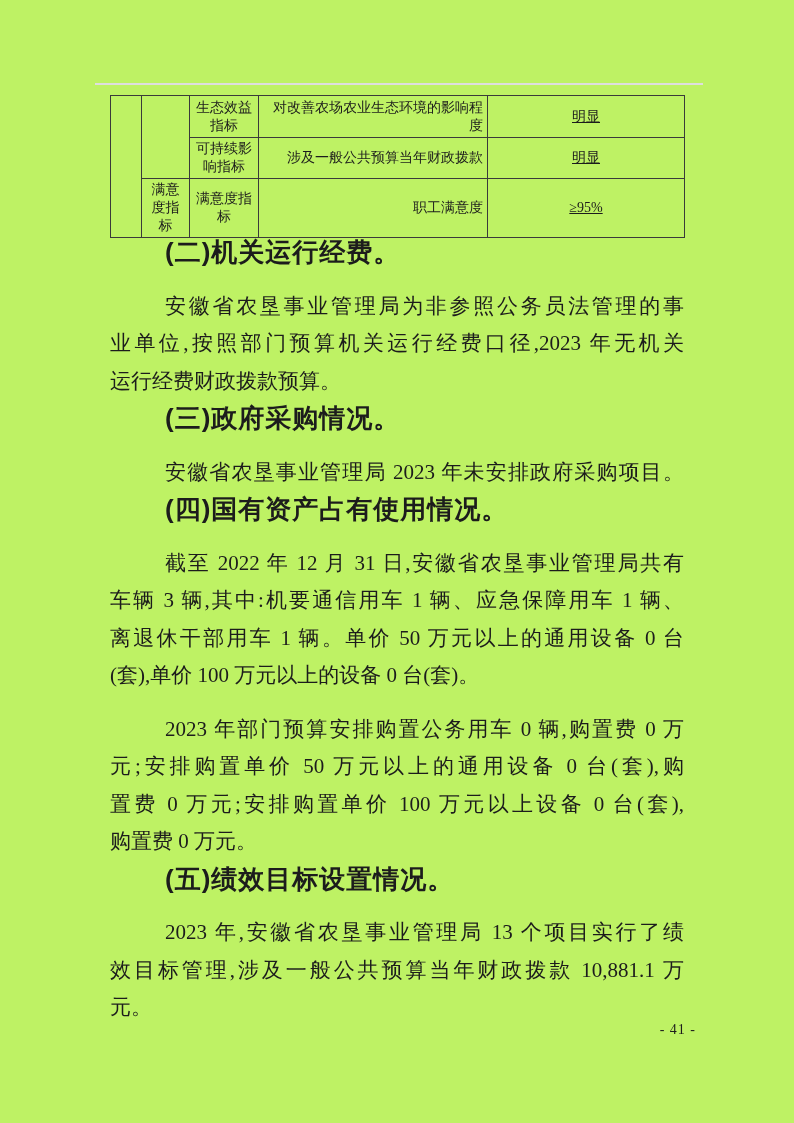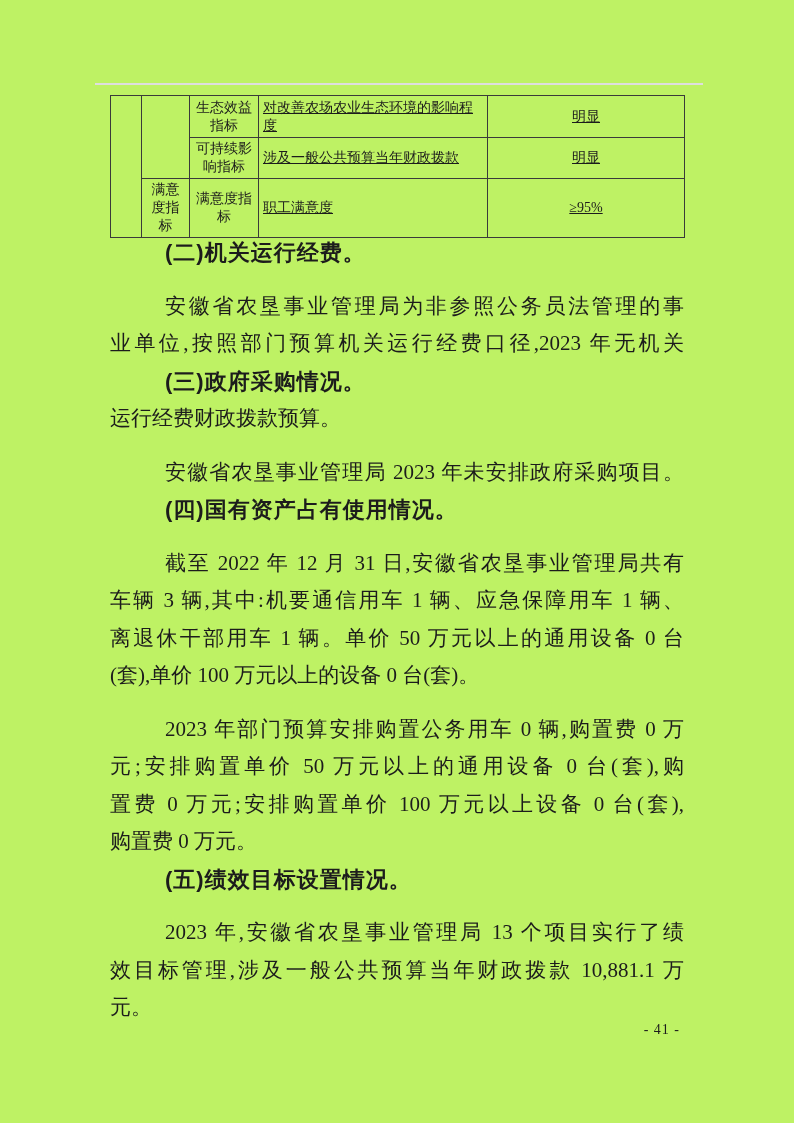--- a/index.html
+++ b/index.html
@@ -16,43 +16,43 @@
   table.ind-table {
     position:absolute; left:110px; top:95px; width:574px;
     border-collapse:collapse; table-layout:fixed;
   }
   table.ind-table td {
     border:1px solid #3a3a3a; font-size:14px; line-height:18px;
     padding:2px 4px; vertical-align:middle; word-break:break-all;
   }
   td.cell-group   { text-align:center; }
   td.cell-cat     { text-align:center; }
-  td.cell-desc    { text-align:left; padding-left:7px; padding-right:6px;text-decoration:underline; }
+  td.cell-desc    { text-align:right; padding-left:7px; padding-right:6px; }
   td.cell-val     { text-align:center;text-decoration:underline; }
   .content {
     position:absolute; left:110px; top:234px; width:574px;
     font-size:21px;
   }
   .line {
     display:block; height:37.5px; line-height:37.5px;
     overflow:hidden; white-space:nowrap;
   }
   .line.just {
     white-space:normal;
     text-align:justify; text-align-last:justify;
   }
   .line.first   { padding-left:55px;margin-top:16px; }
   .line.last    { text-align:left; text-align-last:left; }
   .line.heading {
     font-family:"Liberation Sans","DejaVu Sans",sans-serif;
-    font-weight:bold; font-size:22px; padding-left:55px;
+    font-weight:bold; font-size:26px; padding-left:55px;
     text-align:center; text-align-last:left; letter-spacing:1px;
   }
   .footer {
-    position:absolute; left:106px; top:1022px; width:574px;
+    position:absolute; left:122px; top:1022px; width:574px;
     text-align:right; font-size:14px; color:#1c1c1c; letter-spacing:1px;
   }
 </style>
 </head>
 <body>
 
 <div class="page">
 
   <div class="scan-line"></div>
 
@@ -84,23 +84,23 @@
         <td class="cell-val">≥95%</td>
       </tr>
     </tbody>
   </table>
 
   <div class="content">
 
     <div class="line heading">(二)机关运行经费。</div>
     <div class="line just first">安徽省农垦事业管理局为非参照公务员法管理的事</div>
     <div class="line just">业单位,按照部门预算机关运行经费口径,2023 年无机关</div>
+    <div class="line last">运行经费财政拨款预算。</div>
+
     <div class="line heading">(三)政府采购情况。</div>
-
-    <div class="line last">运行经费财政拨款预算。</div>
     <div class="line just first">安徽省农垦事业管理局 2023 年未安排政府采购项目。</div>
 
     <div class="line heading">(四)国有资产占有使用情况。</div>
     <div class="line just first">截至 2022 年 12 月 31 日,安徽省农垦事业管理局共有</div>
     <div class="line just">车辆 3 辆,其中:机要通信用车 1 辆、应急保障用车 1 辆、</div>
     <div class="line just">离退休干部用车 1 辆。单价 50 万元以上的通用设备 0 台</div>
     <div class="line last">(套),单价 100 万元以上的设备 0 台(套)。</div>
     <div class="line just first">2023 年部门预算安排购置公务用车 0 辆,购置费 0 万</div>
     <div class="line just">元;安排购置单价 50 万元以上的通用设备 0 台(套),购</div>
     <div class="line just">置费 0 万元;安排购置单价 100 万元以上设备 0 台(套),</div>

